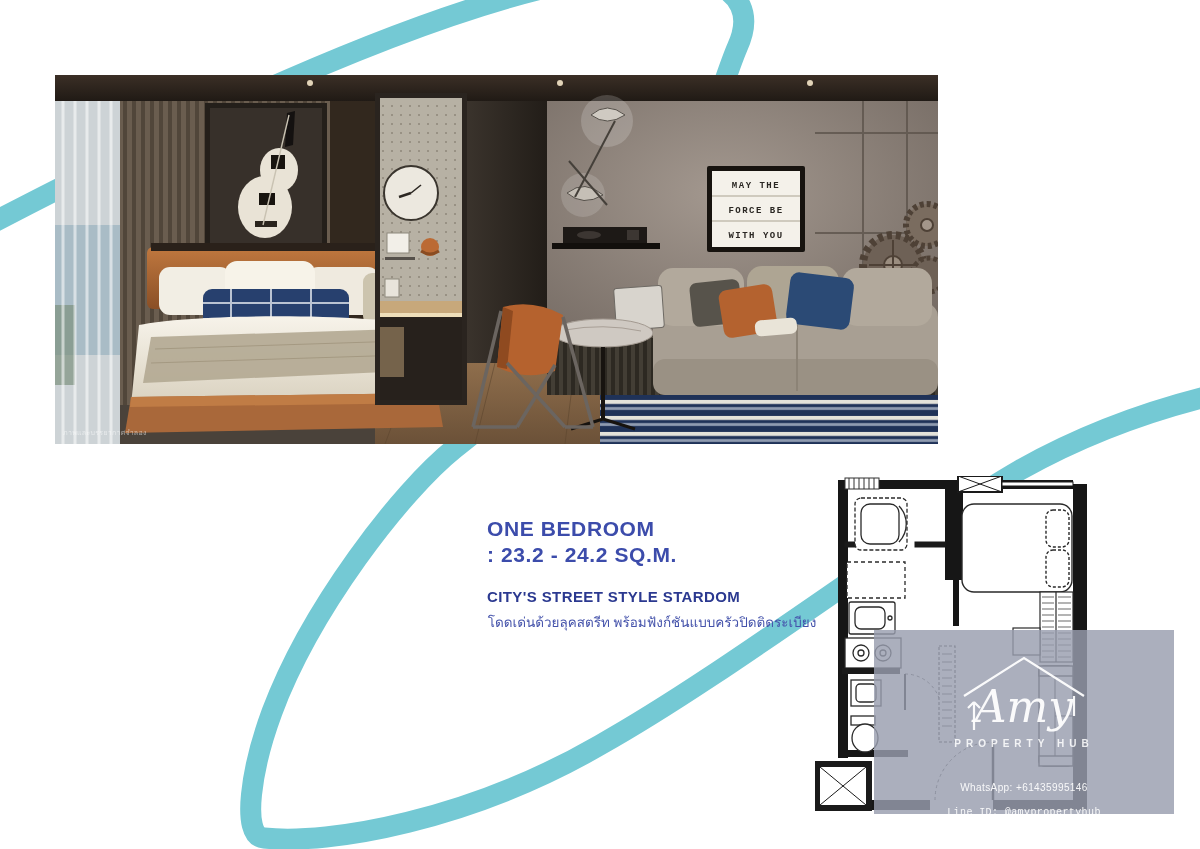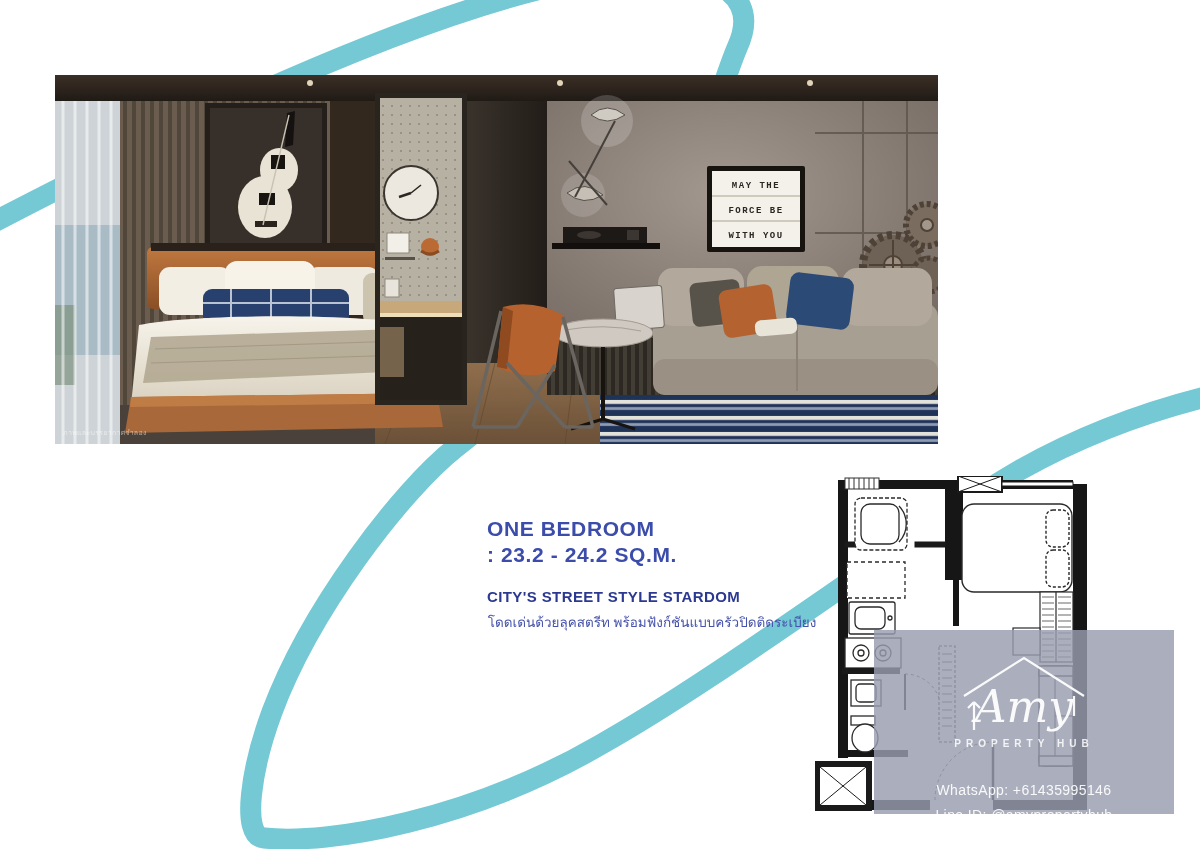--- a/index.html
+++ b/index.html
@@ -16,23 +16,23 @@
   #unit-title{font-size:31px;font-weight:800;color:#2b3990;letter-spacing:.5px;line-height:1;}
   #unit-type{margin-top:30px;font-size:21px;font-weight:700;color:#3c4cab;letter-spacing:.6px;line-height:1.22;}
   #unit-size{font-size:21px;font-weight:700;color:#3c4cab;letter-spacing:.6px;line-height:1.22;}
   #unit-tagline{margin-top:21px;font-size:15px;font-weight:700;color:#2b3990;letter-spacing:.4px;}
   #unit-tagline-thai{margin-top:6px;font-size:13.5px;font-weight:500;color:#4553ab;text-align:center;}
   
   #floor-plan{left:815px;top:476px;width:277px;height:338px;z-index:2;}
   
   #watermark{left:850px;top:630px;width:300px;height:184px;z-index:4;
              background:rgba(152,157,175,0.82);color:#ffffff;text-align:center;margin-left:24px;}
-  #watermark .contact{font-size:14px;letter-spacing:.4px;color:rgba(255,255,255,.92);}
+  #watermark .contact{font-size:10px;letter-spacing:.4px;color:rgba(255,255,255,.92);}
   #wm-whatsapp{position:absolute;left:0;right:0;top:152px;}
-  #wm-lineid{position:absolute;left:0;right:0;top:177px;}
+  #wm-lineid{position:absolute;left:0;right:0;top:177px;font-family:Liberation Mono, monospace;}
   #wm-logo{position:absolute;left:50%;top:14px;transform:translateX(-50%);}
 </style>
 </head>
 <body>
 
 <div id="canvas">
 
   <svg id="swoosh-svg" class="abs" width="1200" height="849" viewBox="0 0 1200 849">
     <path d="M -25 232
              C 150 140, 380 28, 545 -12

